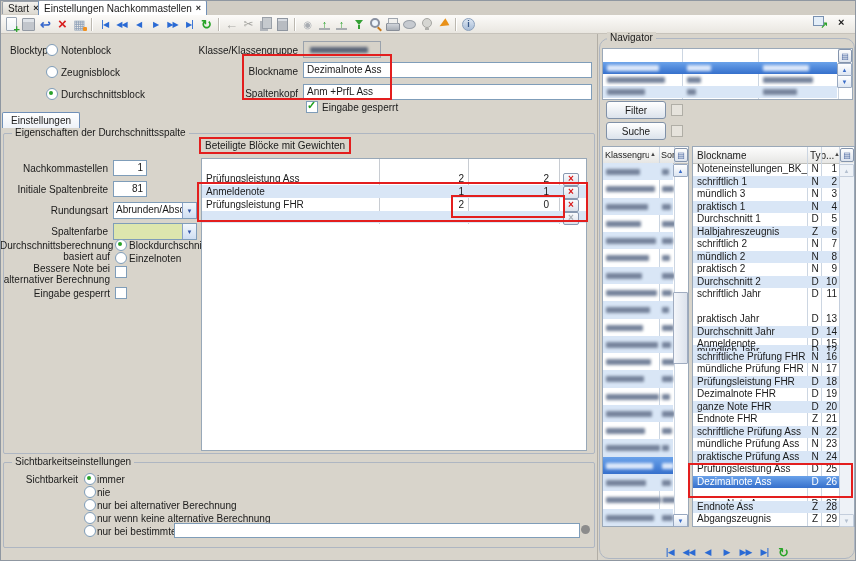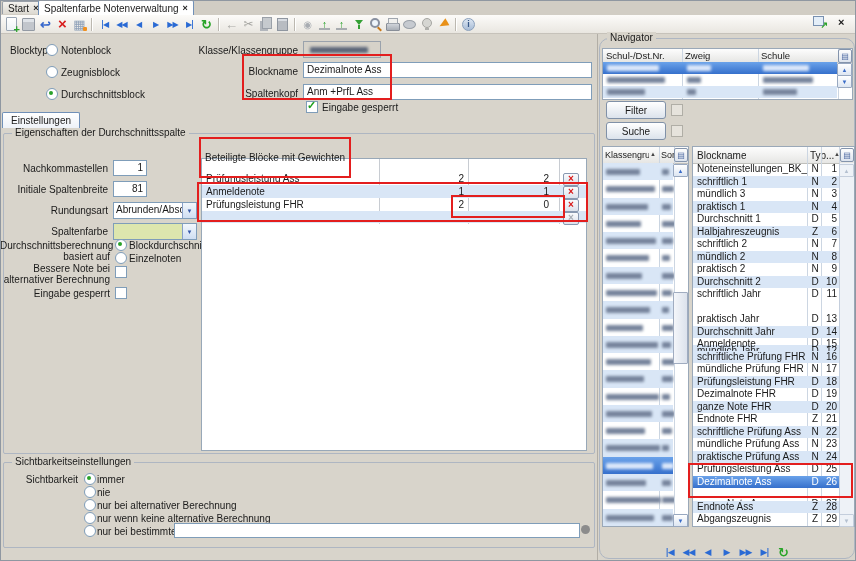--- a/index.html
+++ b/index.html
@@ -84,21 +84,21 @@
   .wcell-b{position:absolute;left:4px;top:0}
   .wcell-g{position:absolute;left:177px;width:85px;text-align:right;top:0;padding-right:4px}
   .wcell-a{position:absolute;left:266px;width:81px;text-align:right;top:0;padding-right:4px}
   .vline{position:absolute;top:0;width:0;border-left:1px solid #c8ccd2;height:65px}
   .xbtn{position:absolute;left:361px;width:14px;height:11px;border:1px solid #8898b0;border-radius:2px;
         background:linear-gradient(#fafbfd,#dce2ec);color:#d81818;font-weight:bold;font-size:10px;line-height:9px;text-align:center;cursor:default}
   .xbtn.dis{color:#a8aeb6}
 
   
   .redbox{position:absolute;border:2px solid #e31e1e;z-index:50;pointer-events:none}
-  .redwrap{position:absolute;border:2px solid #e31e1e;z-index:50;background:transparent;padding:13px 4px;white-space:nowrap}
+  .redwrap{position:absolute;border:2px solid #e31e1e;z-index:50;background:transparent;padding:1px 4px;white-space:nowrap}
 
   
   .navgrp{position:absolute;left:599px;top:38px;width:254px;height:519px;border:1px solid #aeb6c2;border-radius:10px}
   .navgrp .gtitle{position:absolute;top:-7px;left:7px;background:#d8d4cb;padding:0 3px}
   .ntable{position:absolute;background:#fff;border:1px solid #9aa8b8}
   .nthead{position:absolute;left:0;top:0;width:100%;background:linear-gradient(#fdfdfd,#e6e6e4);border-bottom:1px solid #c0c0bc}
   .nthead span{position:absolute;white-space:nowrap;overflow:hidden}
   .sort-asc{font-size:6px;color:#444}
   .pinbtn{position:absolute;width:12px;height:12px;border:1px solid #8494ac;border-radius:2px;
           background:linear-gradient(#fdfdfd,#dde4ee);display:flex;align-items:center;justify-content:center;cursor:default}
@@ -140,21 +140,21 @@
 
 
 
 
 <div class="tabbar">
   <div class="tab" style="left:2px">
     <span>Start</span>
     <span class="tclose">×</span>
   </div>
   <div class="tab active" style="left:38px">
-    <span>Spaltenfarbe Notenverwaltung</span>
+    <span>Einstellungen Nachkommastellen</span>
     <span class="tclose">×</span>
   </div>
 </div>
 
 
 <div class="toolbar">
     <span class="tbi ic-new-record-icon"></span>
     <span class="tbi ic-save-icon"></span>
     <span class="tbi ic-undo-icon"></span>
     <span class="tbi ic-delete-icon"></span>
@@ -293,27 +293,20 @@
   <span class="lbl" style="left:97px;top:526px">nur bei bestimmten Fächern:</span>
   <div class="inputbox" style="left:174px;top:523px;width:398px;height:13px"></div>
   <span class="dot" style="left:581px;top:525px"></span>
 </div>
 
 
 <div class="navgrp">
   <span class="gtitle">Navigator</span>
 
   <div class="ntable" style="left:2px;top:9px;width:249px;height:50px">
-    <div class="nthead" style="height:13px">
-      <span style="left:3px;top:1px;width:62px;font-size:9.5px">Schul-/Dst.Nr.</span>
-      <span style="left:64px;top:1px"></span>
-      <span style="left:82px;top:1px;font-size:9.5px">Zweig</span>
-      <span style="left:141px;top:1px"></span>
-      <span style="left:158px;top:1px;font-size:9.5px">Schule</span>
-    </div>
     <div class="glines" style="position:absolute;inset:0">
       <div class="gl" style="left:79px"></div>
         <div class="gl" style="left:155px"></div>
         <div class="gl" style="left:235px"></div>
     </div>
     <div id="school-rows" style="position:absolute;left:0;top:13px;width:234px;height:37px">
         <div class="srow sel" style="top: 0px;">
           <span class="blur" style="left: 4px; width: 52px;"></span>
           <span class="blur" style="left: 84px; width: 24px;"></span>
           <span class="blur" style="left: 160px; width: 46px;"></span>

